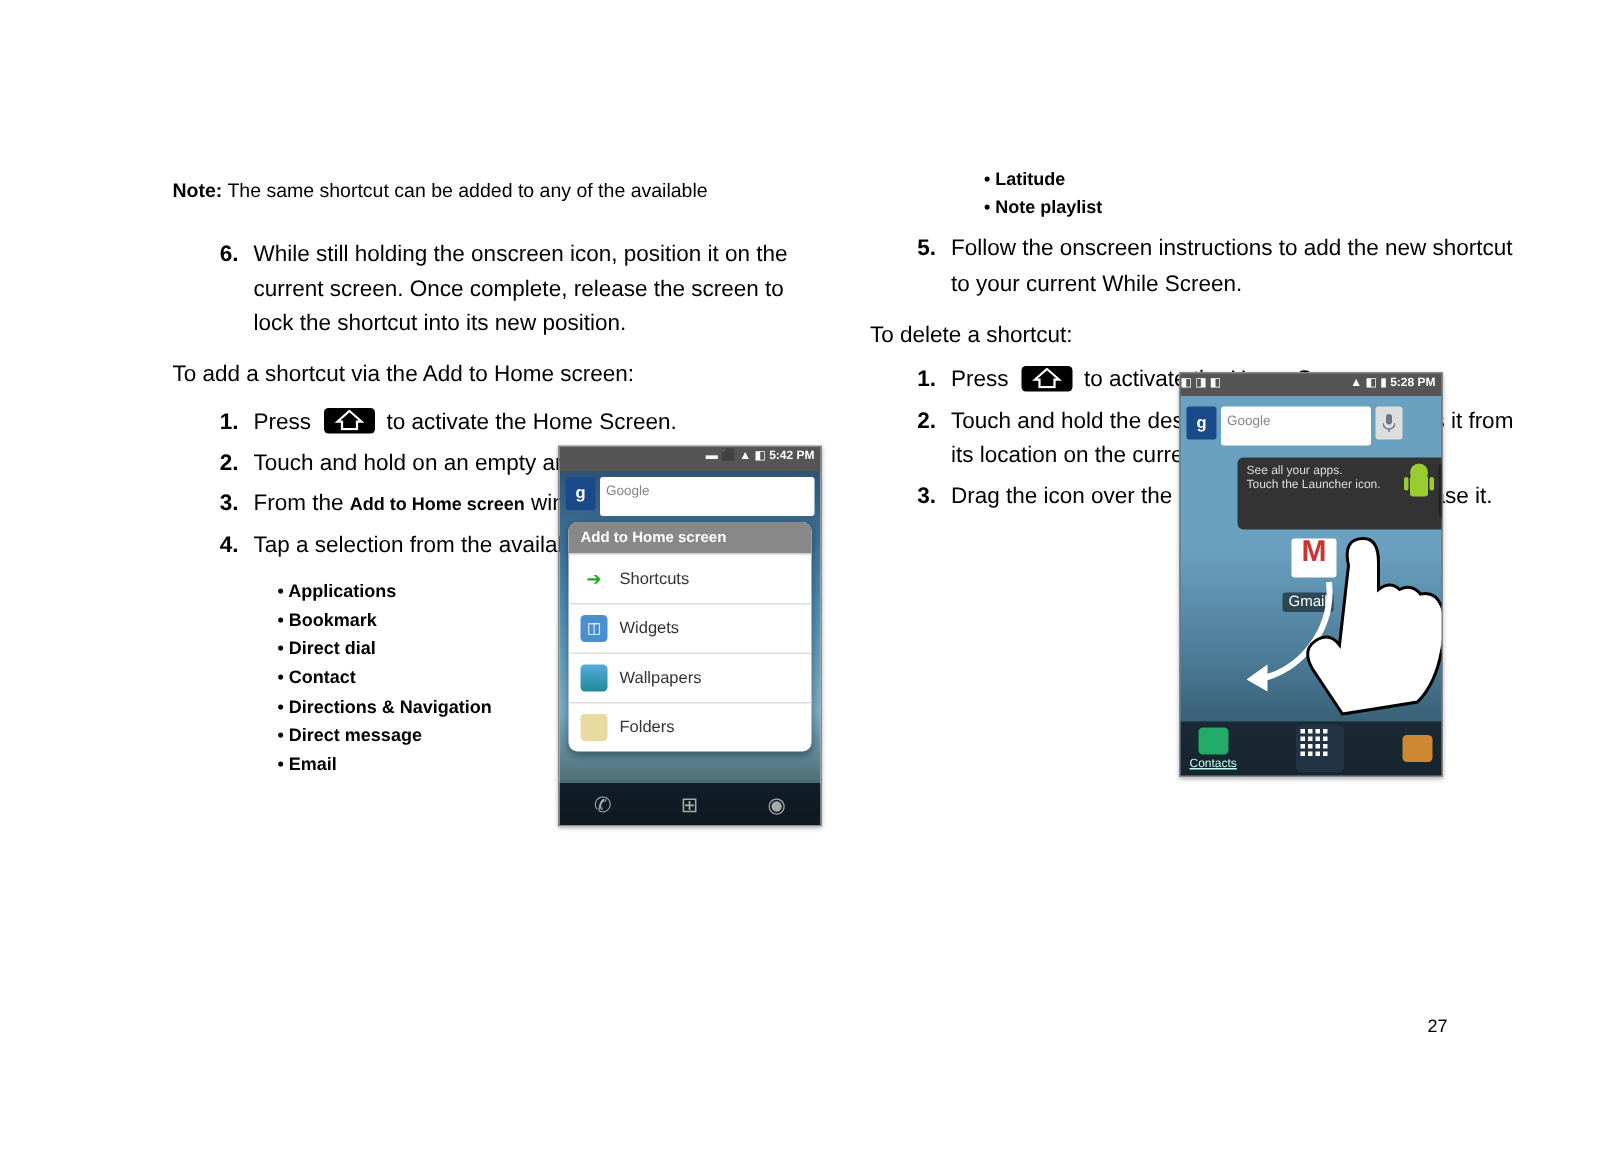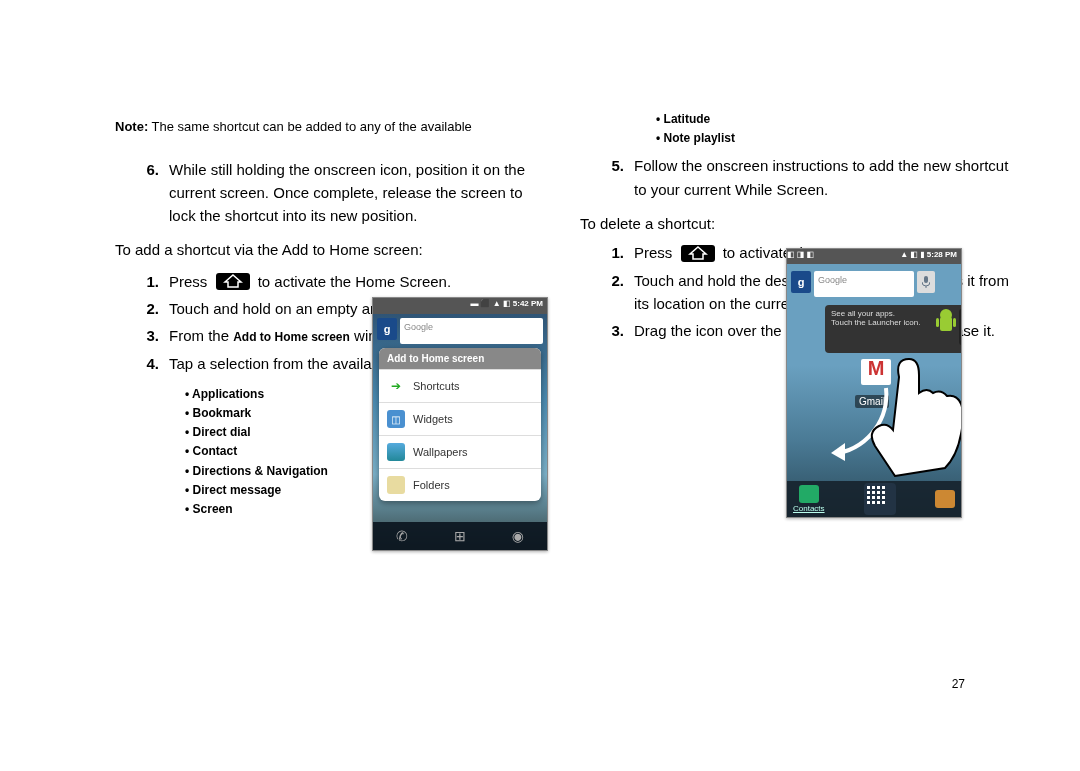--- a/index.html
+++ b/index.html
@@ -150,21 +150,21 @@
       </div>
     </div>
 
     <div class="bullet-list">
       <div class="bullet-item">Applications</div>
       <div class="bullet-item">Bookmark</div>
       <div class="bullet-item">Direct dial</div>
       <div class="bullet-item">Contact</div>
       <div class="bullet-item">Directions &amp; Navigation</div>
       <div class="bullet-item">Direct message</div>
-      <div class="bullet-item">Screen</div>
+      <div class="bullet-item">Email</div>
     </div>
   </div>
 
   <div class="col col-right">
 
     <div class="bullet-list" style="margin-left:76px; margin-top:0;">
       <div class="bullet-item">Latitude</div>
       <div class="bullet-item">Note playlist</div>
     </div>
 

